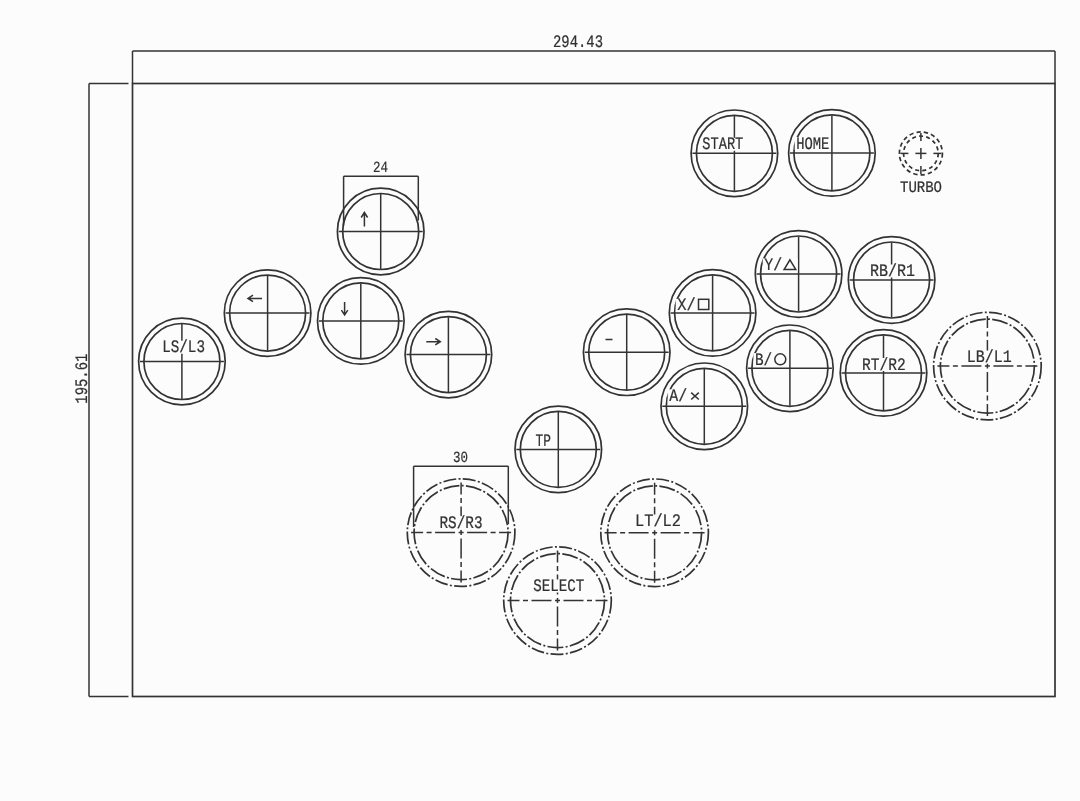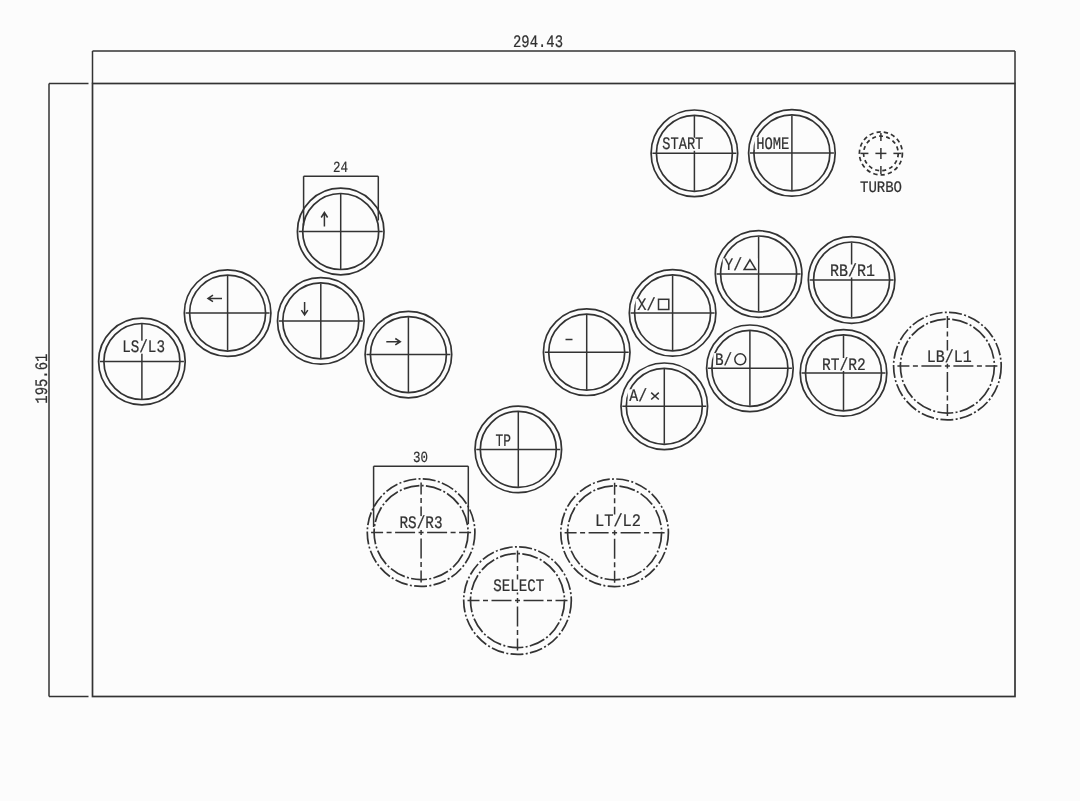--- a/index.html
+++ b/index.html
@@ -4,21 +4,21 @@
 <style>
 html,body{margin:0;padding:0;background:#fcfcfc;}
 svg{display:block;}
 text{font-family:"Liberation Mono", monospace; fill:#303030; stroke:#303030; stroke-width:0.22; text-rendering:geometricPrecision;}
 .ln{stroke:#333333;stroke-width:1.5;fill:none;}
 .ci{stroke:#333333;stroke-width:1.7;fill:none;}
 .halo{fill:#fcfcfc;stroke:none;}
 </style>
 </head>
 <body>
-<div style="filter:opacity(0.999);">
+<div style="filter:opacity(0.999);margin-left:40px;">
 <svg width="1080" height="801" viewBox="0 0 1080 801">
 
 <rect x="0" y="0" width="1080" height="801" fill="#fcfcfc"></rect>
 
 <rect class="ci" x="92.5" y="83.5" width="922.5" height="613"></rect>
 
 <g>
 <line class="ln" x1="92.5" y1="51" x2="1015" y2="51"></line>
 <line class="ln" x1="92.5" y1="51" x2="92.5" y2="83.5"></line>
 <line class="ln" x1="1015" y1="51" x2="1015" y2="83.5"></line>

